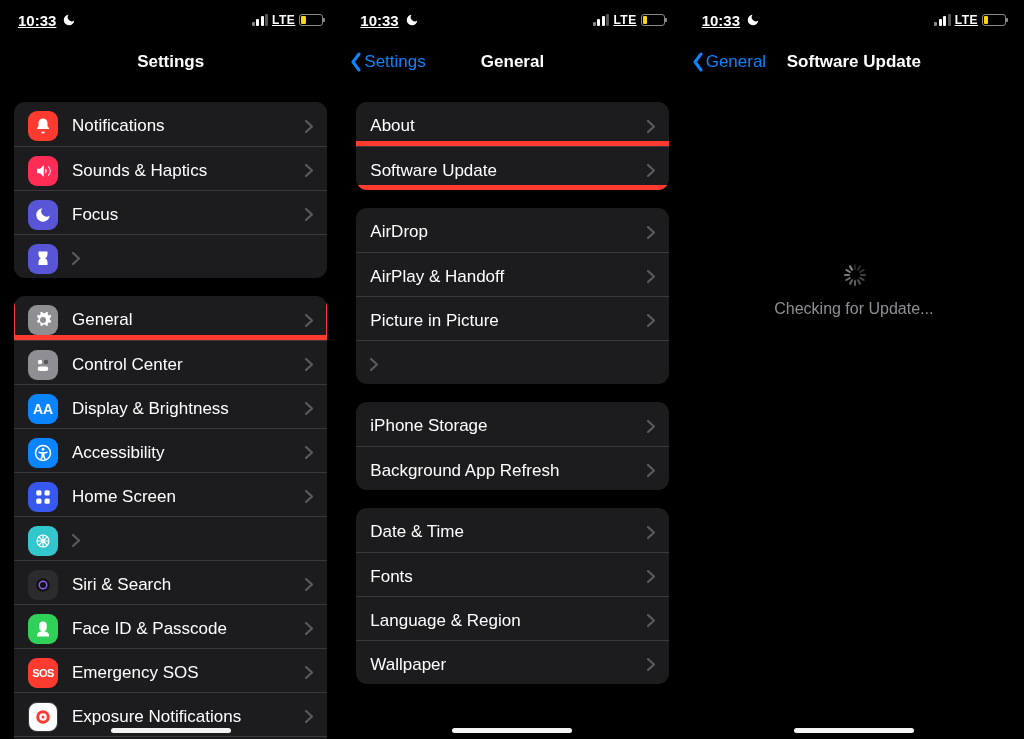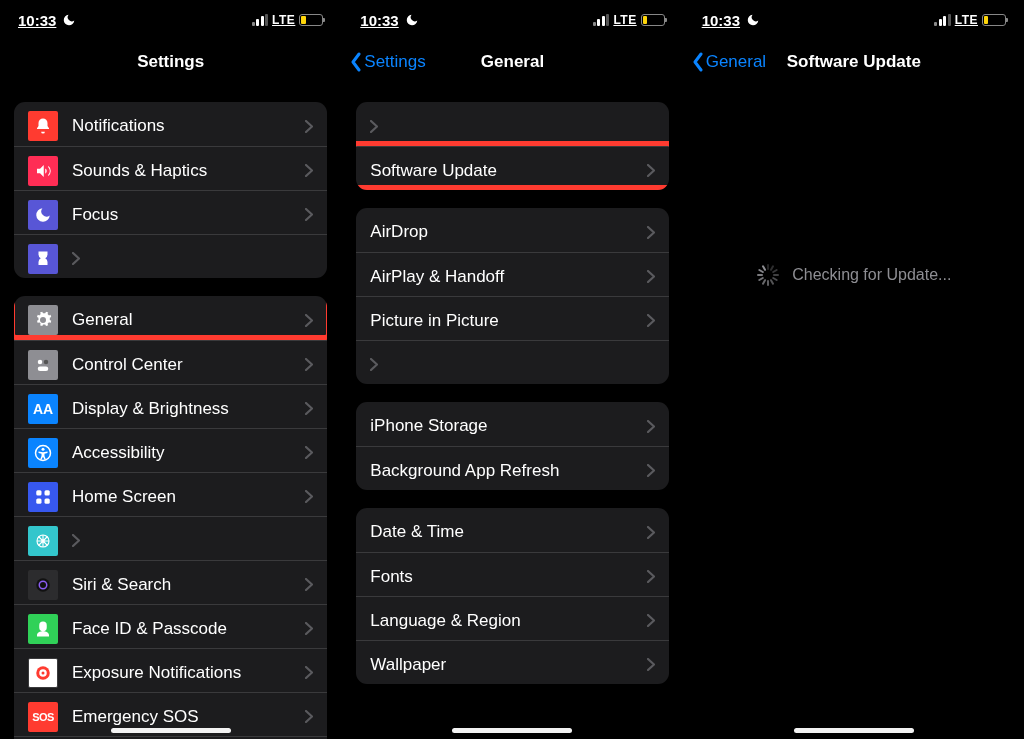--- a/index.html
+++ b/index.html
@@ -92,21 +92,21 @@
   .row {
     display: flex;
     align-items: center;
     min-height: 44px;
     padding: 4px 14px 0 14px;
     border-top: 0.5px solid #3a3a3c;
     cursor: pointer;
   }
   .group .row:first-child { border-top: none; }
   .row .icon {
-    width: 30px; height: 30px; border-radius: 2px;
+    width: 30px; height: 30px; border-radius: 9px;
     margin-right: 14px;
     display:flex; align-items:center; justify-content:center;
     flex-shrink:0;
   }
   .row .label { flex: 1; font-size: 17px; }
   .row .detail { color: #8e8e93; font-size: 17px; margin-right: 6px;}
   .chev-r {
     width: 8px; height: 13px; stroke:#5a5a5e; stroke-width:2.2; fill:none; stroke-linecap:round; stroke-linejoin:round;
     flex-shrink:0;
   }
@@ -115,21 +115,21 @@
   .hl {
     position: absolute;
     border: 5px solid #ff3b30;
     border-radius: 6px;
     pointer-events: none;
     z-index: 10;
   }
 
   
   .center-msg {
-    display:flex; flex-direction:row; align-items:center; justify-content:center;
+    display:flex; flex-direction:column; align-items:center; justify-content:center;
     color:#8e8e93; font-size:16px;
     margin-top: 180px; gap:14px;
   }
   .spinner {
     width: 22px; height: 22px;
     position:relative;
   }
   .spinner i {
     position:absolute; left:50%; top:0;
     width:2px; height:6px; background:#8e8e93;
@@ -307,37 +307,37 @@
             <svg viewBox="0 0 24 24">
               <path fill="#fff" d="M12 2a5 5 0 00-5 5v3a5 5 0 005 5 5 5 0 005-5V7a5 5 0 00-5-5zm-8 18c0-3 4-5 8-5s8 2 8 5v2H4z"></path>
             </svg>
           </div>
           <span class="label">Face ID &amp; Passcode</span>
           <svg class="chev-r" viewBox="0 0 8 13">
             <polyline points="1,1 7,6.5 1,12"></polyline>
           </svg>
         </div>
         <div class="row">
+          <div class="icon" style="background: rgb(255, 59, 48);">
+            <span class="icon-glyph" style="font-weight:800;font-size:11px;letter-spacing:-0.5px;">SOS</span>
+          </div>
+          <span class="label">Emergency SOS</span>
+          <svg class="chev-r" viewBox="0 0 8 13">
+            <polyline points="1,1 7,6.5 1,12"></polyline>
+          </svg>
+        </div>
+        <div class="row">
           <div class="icon" style="background: rgb(255, 255, 255); border: 0.5px solid rgb(58, 58, 60);">
             <svg viewBox="0 0 24 24">
               <circle cx="12" cy="12" r="9" fill="#ff3b30"></circle>
               <circle cx="12" cy="12" r="5" fill="#fff"></circle>
               <circle cx="12" cy="12" r="2" fill="#ff3b30"></circle>
             </svg>
           </div>
           <span class="label">Exposure Notifications</span>
-          <svg class="chev-r" viewBox="0 0 8 13">
-            <polyline points="1,1 7,6.5 1,12"></polyline>
-          </svg>
-        </div>
-        <div class="row">
-          <div class="icon" style="background: rgb(255, 59, 48);">
-            <span class="icon-glyph" style="font-weight:800;font-size:11px;letter-spacing:-0.5px;">SOS</span>
-          </div>
-          <span class="label">Emergency SOS</span>
           <svg class="chev-r" viewBox="0 0 8 13">
             <polyline points="1,1 7,6.5 1,12"></polyline>
           </svg>
         </div>
         <div class="row"></div>
         <div class="hl" style="left: -4px; right: -4px; top: -5px; height: 49px;"></div>
       </div>
   </div>
   <div class="home-ind"></div>
 </div>
@@ -368,20 +368,21 @@
       <svg class="chev-left" viewBox="0 0 12 20">
           <polyline points="9,2 3,10 9,18"></polyline>
         </svg>
       <span>Settings</span>
     </div>
     <span>General</span>
   </div>
   <div class="scroll">
     <div class="group" id="p2g1" style="position:relative;">
         <div class="row">
+          <span class="label">About</span>
           <svg class="chev-r" viewBox="0 0 8 13">
             <polyline points="1,1 7,6.5 1,12"></polyline>
           </svg>
         </div>
         <div class="row">
           <span class="label">Software Update</span>
           <svg class="chev-r" viewBox="0 0 8 13">
             <polyline points="1,1 7,6.5 1,12"></polyline>
           </svg>
         </div>

